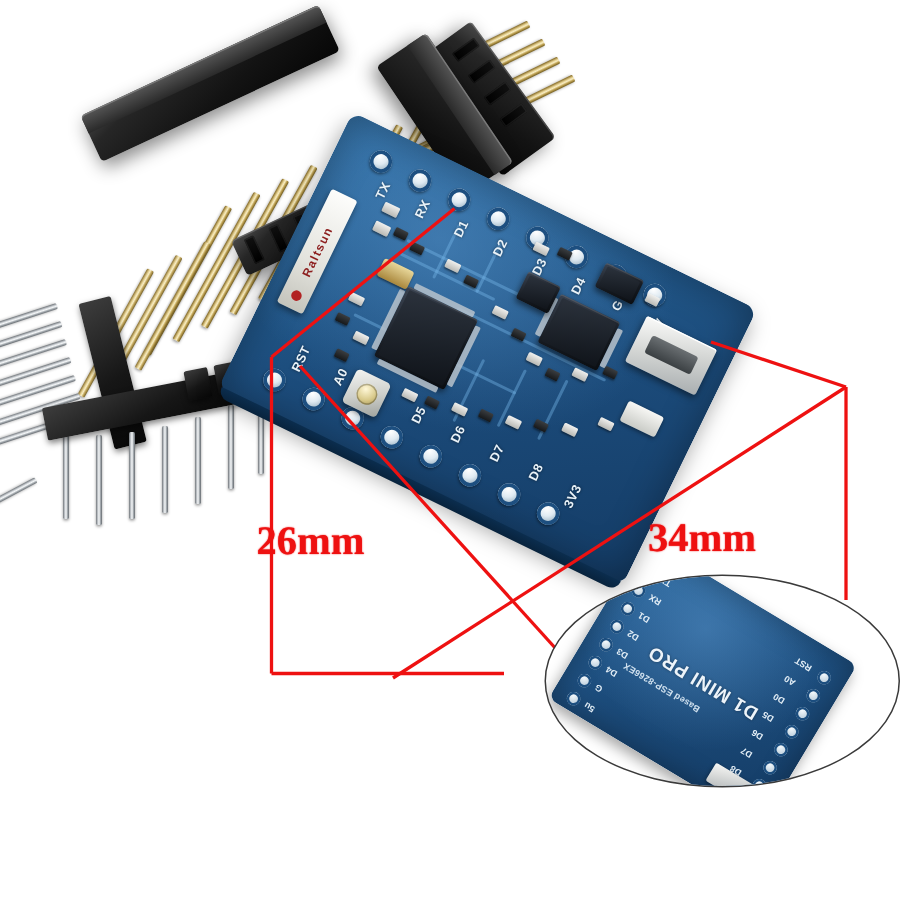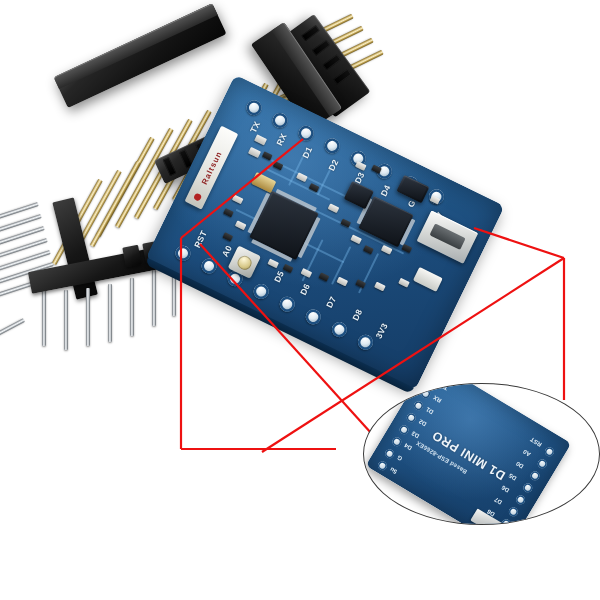--- a/index.html
+++ b/index.html
@@ -401,20 +401,22 @@
       <line x1="564" y1="258" x2="564" y2="400"></line>
 
       <line x1="181" y1="449" x2="336" y2="449"></line>
 
       <line x1="474" y1="228" x2="564" y2="258"></line>
     </g>
 
     <polygon points="418,508 426,502 426,512" fill="#ee1111"></polygon>
   </svg>
 
+  <div class="dim-label" style="left:171px;top:345px;">26mm</div>
+  <div class="dim-label" style="left:432px;top:343px;">34mm</div>
 
   <div id="inset">
     <div id="inset-board">
 
       <div class="ipad" style="left:10px;top:14px;"></div>
       <div class="ipad" style="left:10px;top:28px;"></div>
       <div class="ipad" style="left:10px;top:42px;"></div>
       <div class="ipad" style="left:10px;top:56px;"></div>
       <div class="ipad" style="left:10px;top:70px;"></div>
       <div class="ipad" style="left:10px;top:84px;"></div>

